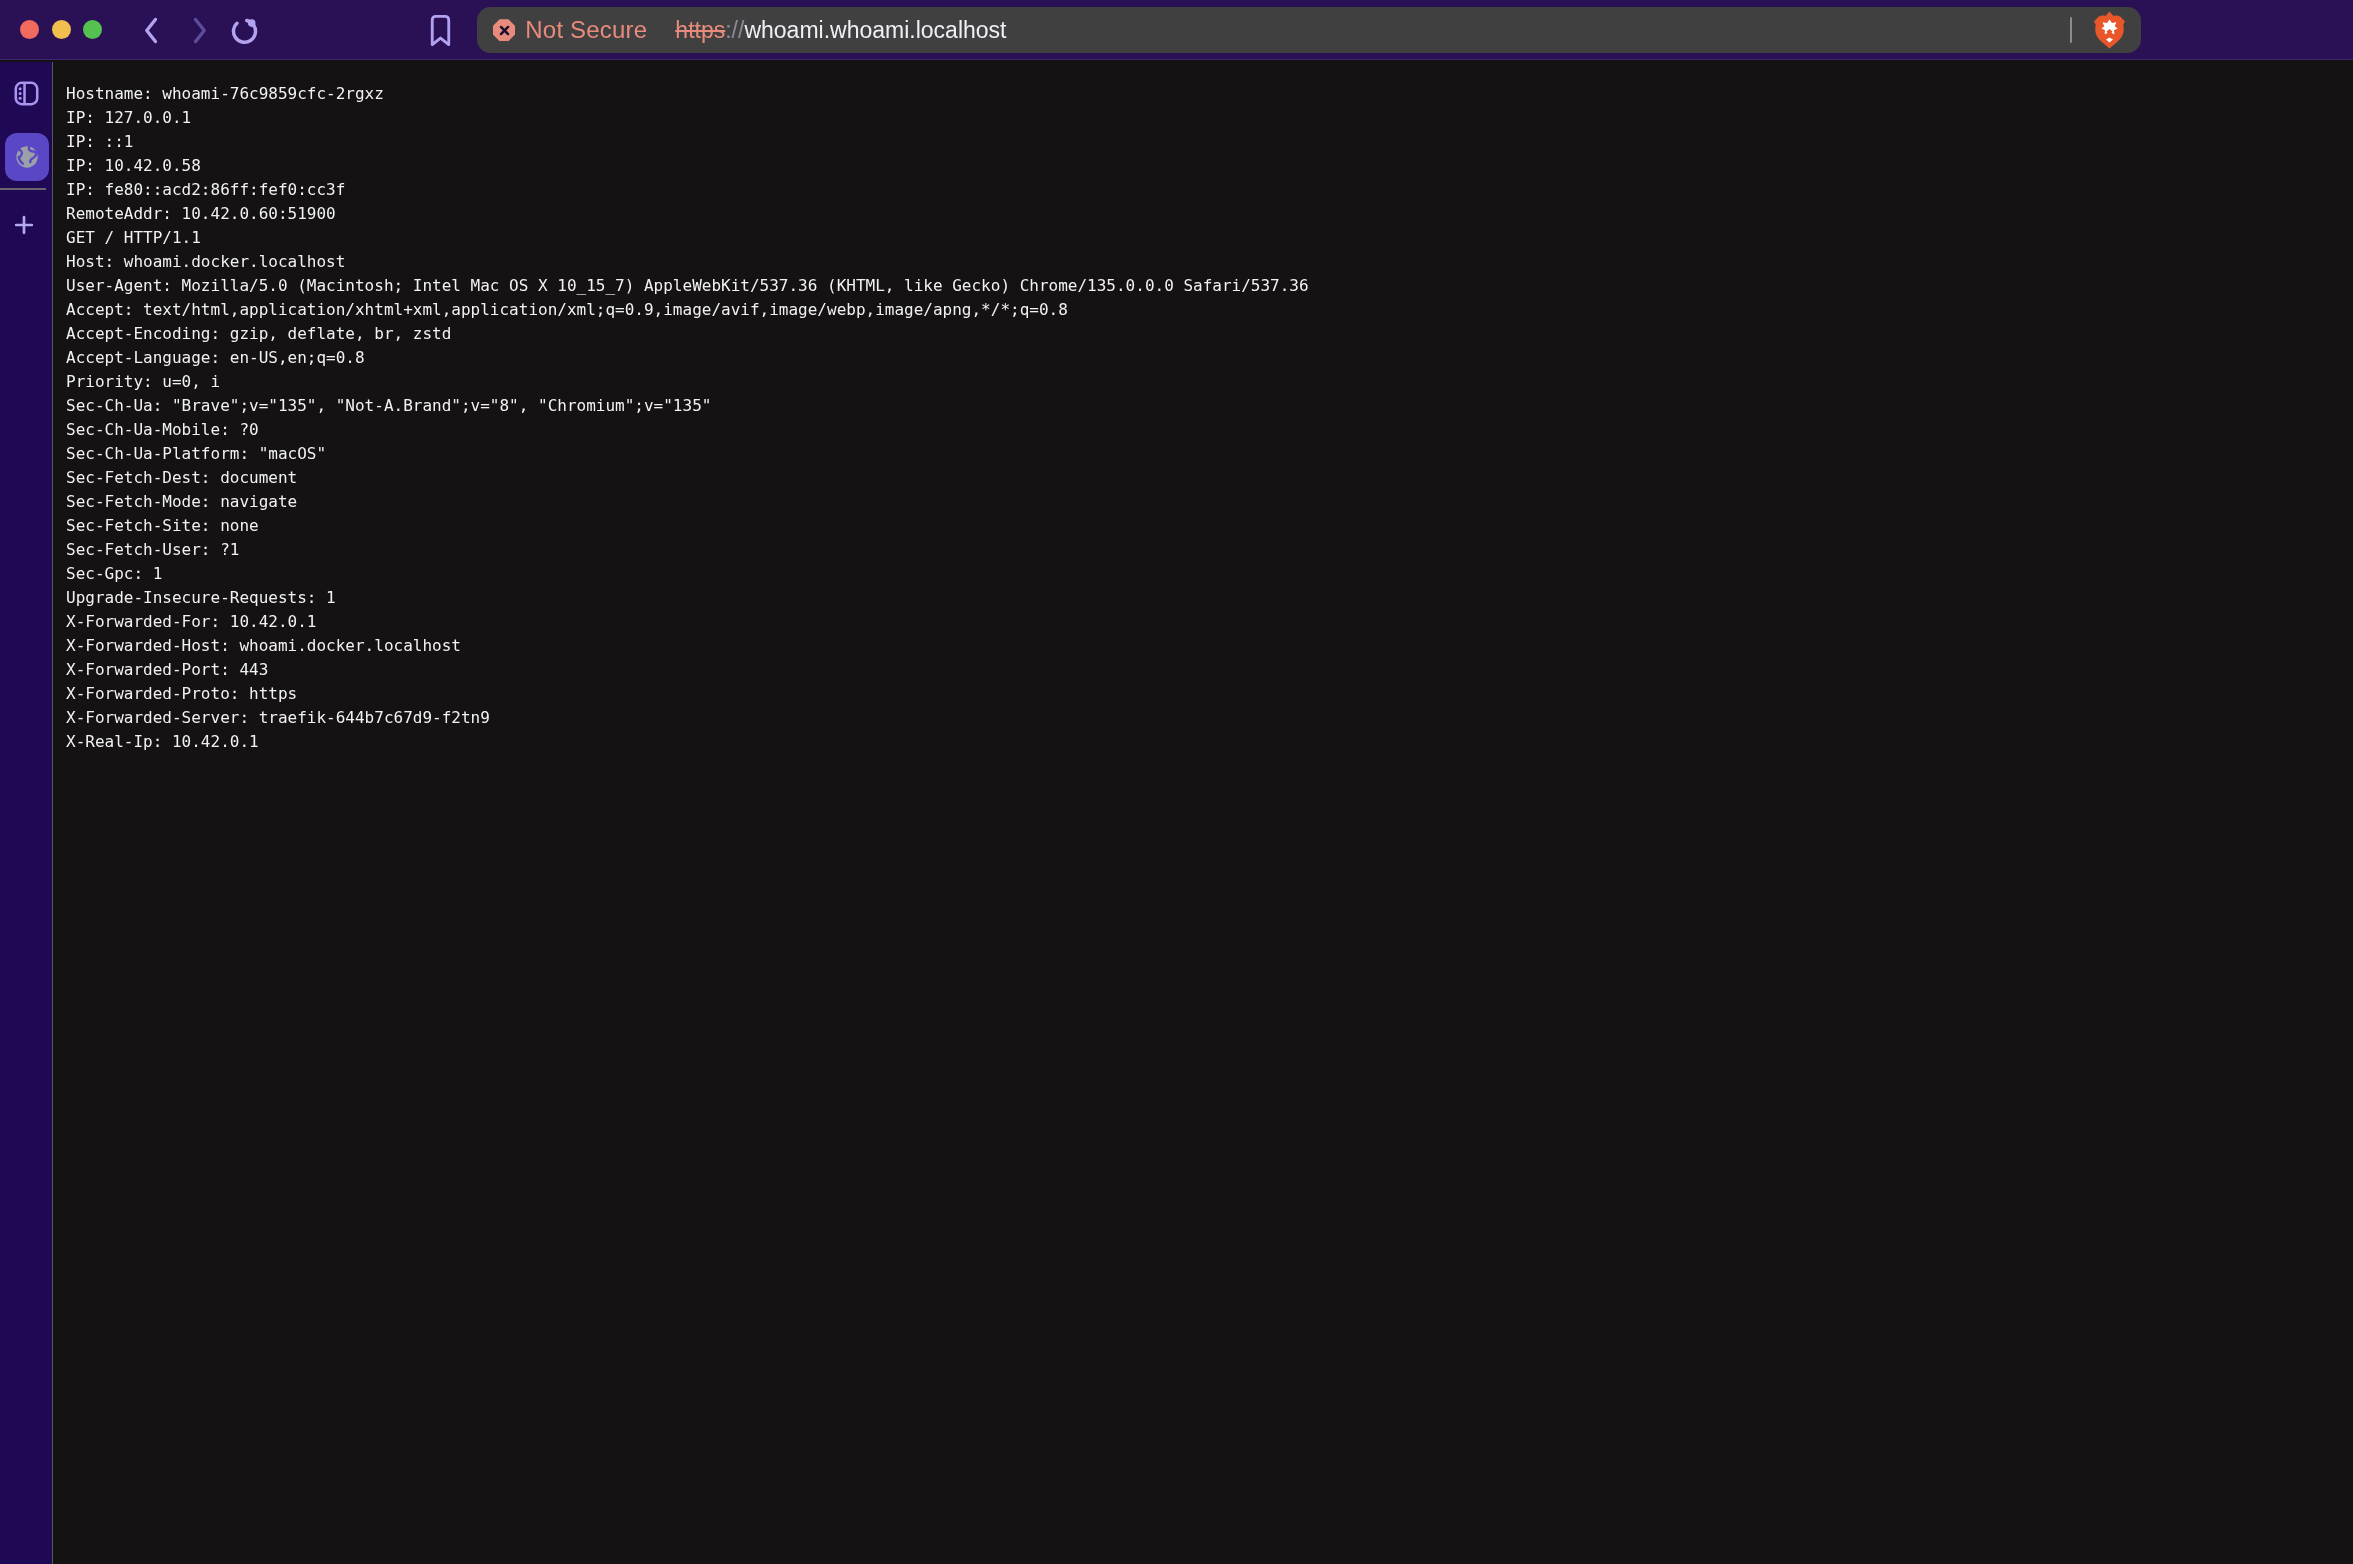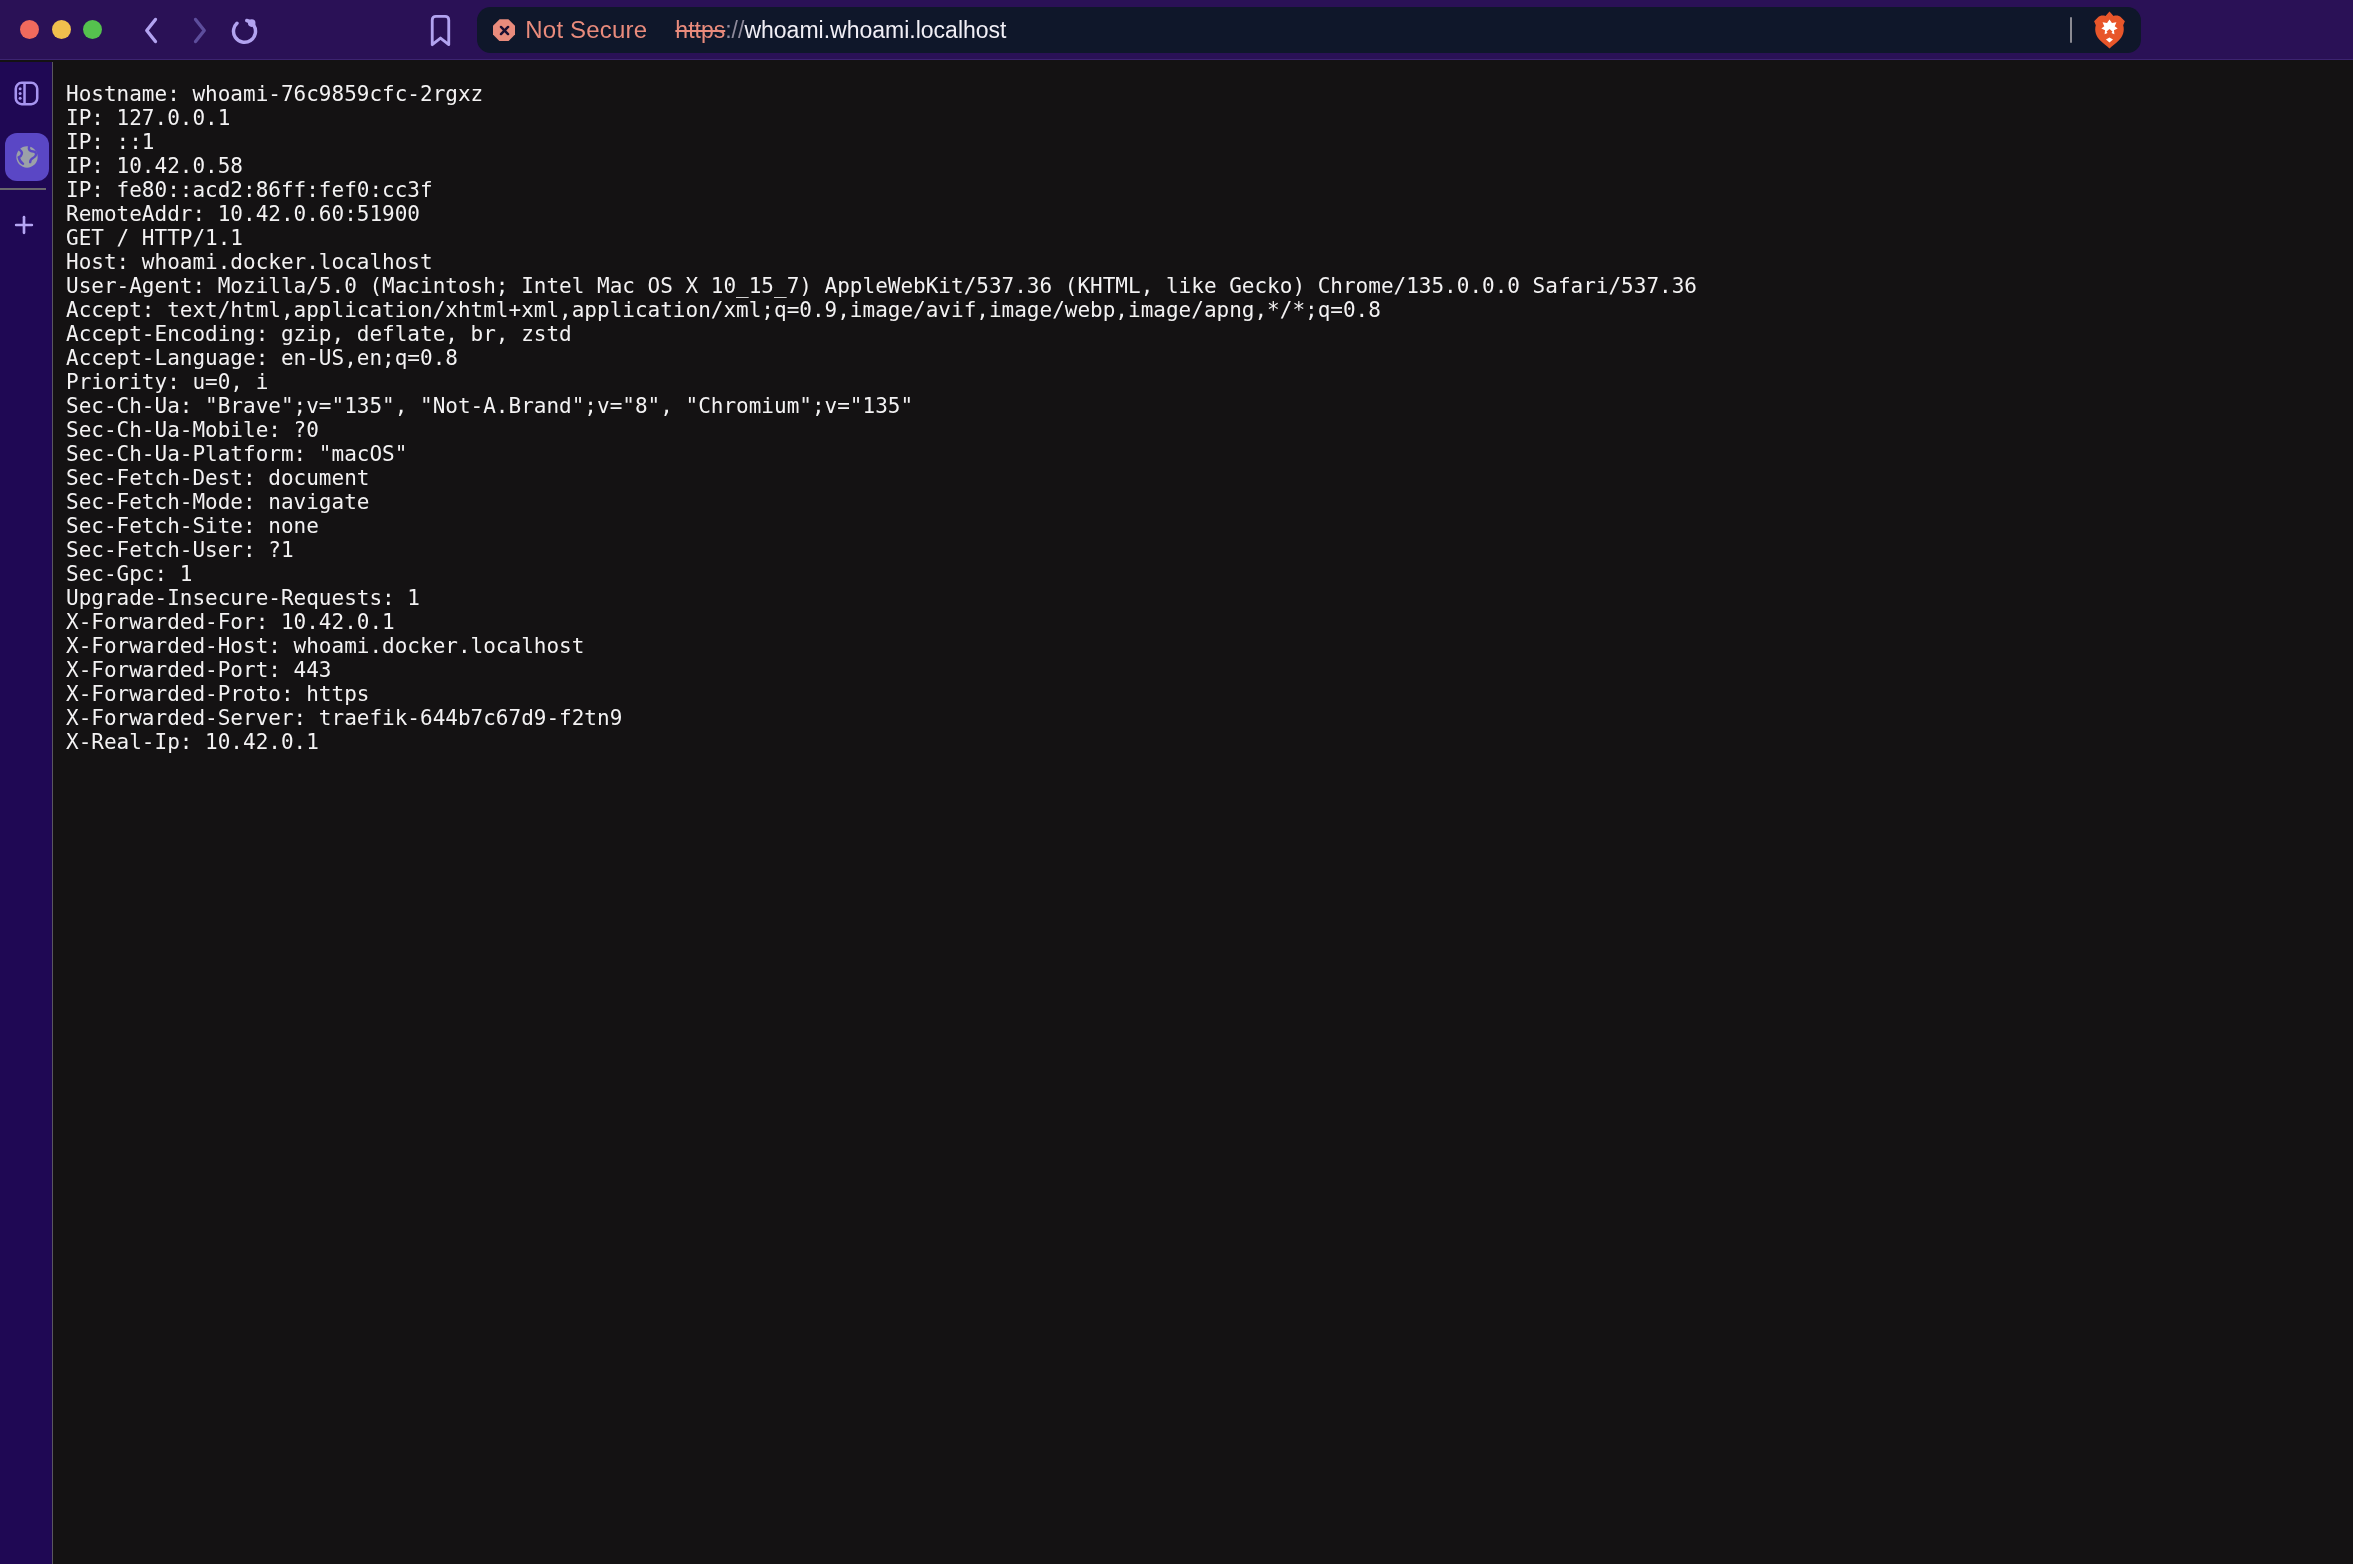--- a/index.html
+++ b/index.html
@@ -31,21 +31,21 @@
   .nav-icon { position: absolute; top: 0; height: 60px; display: flex; align-items: center; justify-content: center; }
   .nav-back    { left: 135px; width: 32px; }
   .nav-forward { left: 183px; width: 32px; }
   .nav-reload  { left: 224px; width: 40px; }
   .nav-bookmark{ left: 421px; width: 38px; }
 
   
   .urlbar {
     position: absolute; left: 477px; top: 7.2px;
     width: 1664px; height: 46px;
-    background: #0f172a;
+    background: #404040;
     border-radius: 13.5px;
     display: flex; align-items: center;
   }
   .badge {
     display: flex; align-items: center;
     margin-left: 16px;
   }
   .octagon {
     width: 22px; height: 22px;
     background: #e98b7c;
@@ -114,21 +114,21 @@
 
   
   .content {
     position: absolute; left: 55px; top: 62px; right: 0; bottom: 0;
     background: #141213;
   }
   .plain-output {
     margin: 0;
     padding: 20px 21px 0 11px;
     font-family: "DejaVu Sans Mono", monospace;
-    font-size: 21px;
+    font-size: 16px;
     line-height: 24px;
     color: #f3f2f3;
     white-space: pre;
   }
 </style>
 </head>
 <body>
 
 <div class="toolbar">
 

